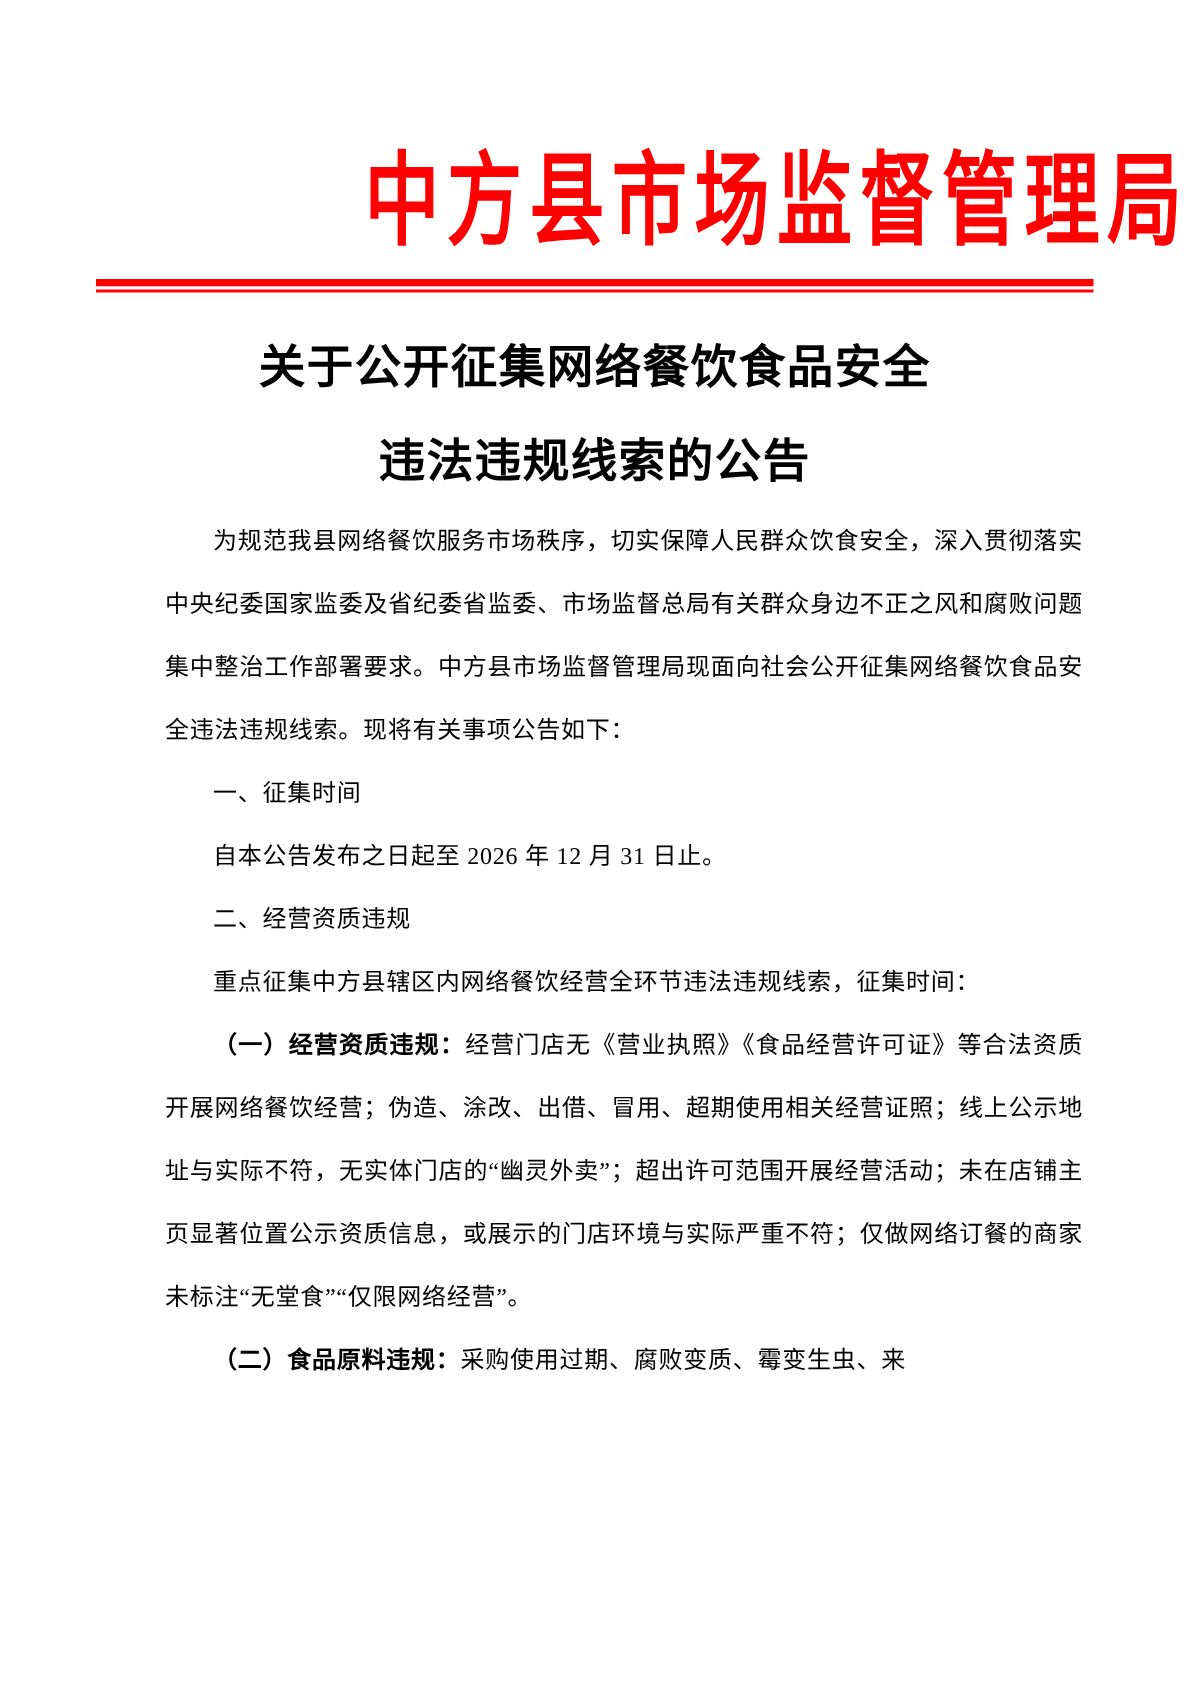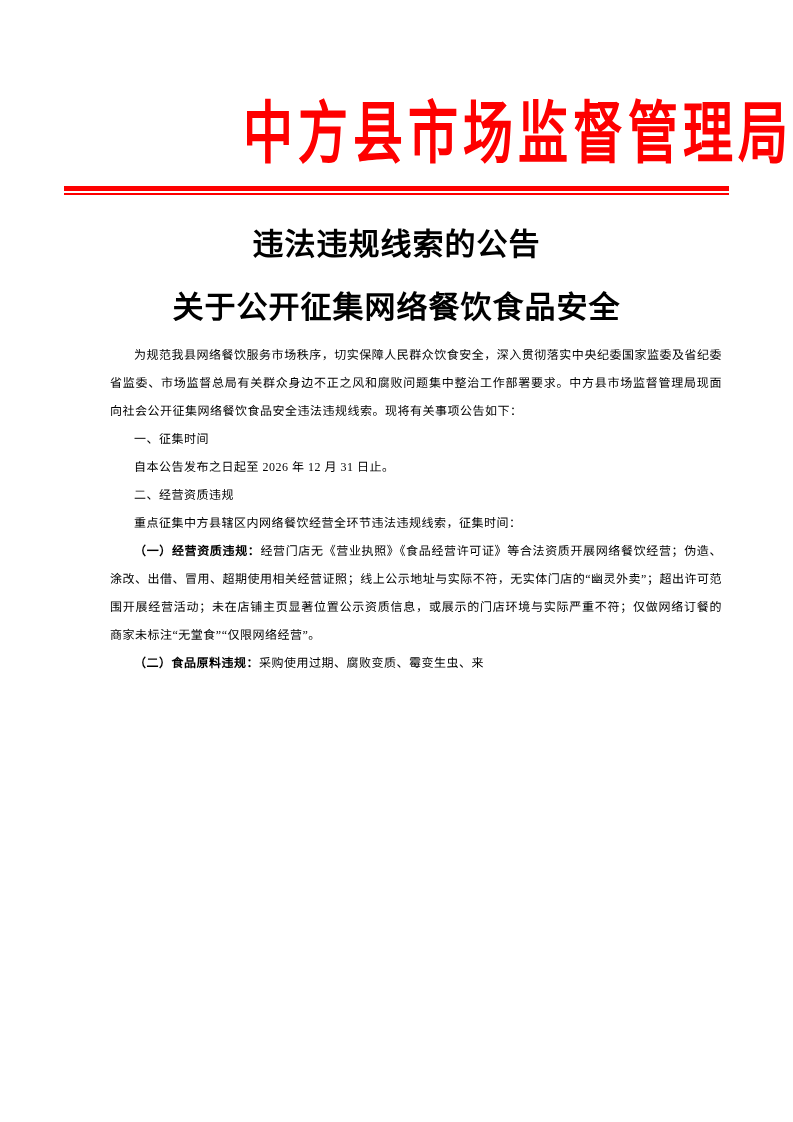--- a/index.html
+++ b/index.html
@@ -51,22 +51,22 @@
     line-height: 63px;
     letter-spacing: 1px;
   }
   .doc-title .t-line { display: block; }
   
   .body-text {
     margin: 2px 71px 0 110px; 
   }
   .para {
     margin: 0;
-    font-size: 12px;
-    line-height: 28px;
+    font-size: 16px;
+    line-height: 42px;
     text-align: justify;
     text-indent: 2em;
     letter-spacing: 0.5px;
   }
   .heading {
     font-family: "Liberation Sans", "DejaVu Sans", sans-serif;
     font-weight: normal;
   }
   .lead {
     font-family: "Liberation Sans", "DejaVu Sans", sans-serif;
@@ -83,22 +83,22 @@
     <span class="letterhead-text">中方县市场监督管理局</span>
   </div>
 
   <div class="rule">
     <div class="rule-thick"></div>
     <div class="rule-gap"></div>
     <div class="rule-thin"></div>
   </div>
 
   <h1 class="doc-title">
+    <span class="t-line">关于公开征集网络餐饮食品安全</span>
     <span class="t-line">违法违规线索的公告</span>
-    <span class="t-line">关于公开征集网络餐饮食品安全</span>
   </h1>
 
   <div class="body-text">
 
     <p class="para">为规范我县网络餐饮服务市场秩序，切实保障人民群众饮食安全，深入贯彻落实中央纪委国家监委及省纪委省监委、市场监督总局有关群众身边不正之风和腐败问题集中整治工作部署要求。中方县市场监督管理局现面向社会公开征集网络餐饮食品安全违法违规线索。现将有关事项公告如下：</p>
 
     <p class="para heading">一、征集时间</p>
 
     <p class="para">自本公告发布之日起至 2026 年 12 月 31 日止。</p>
 

